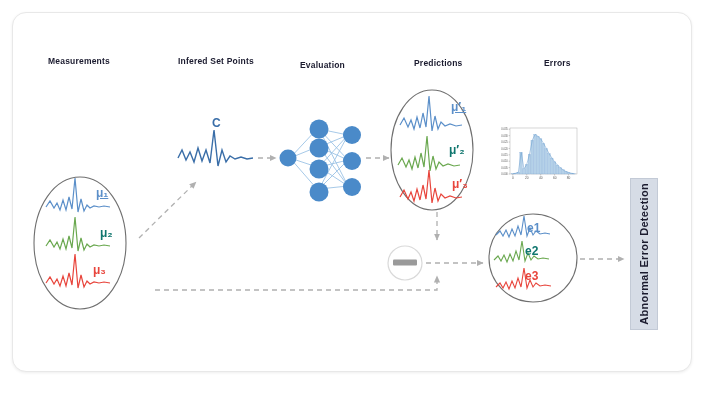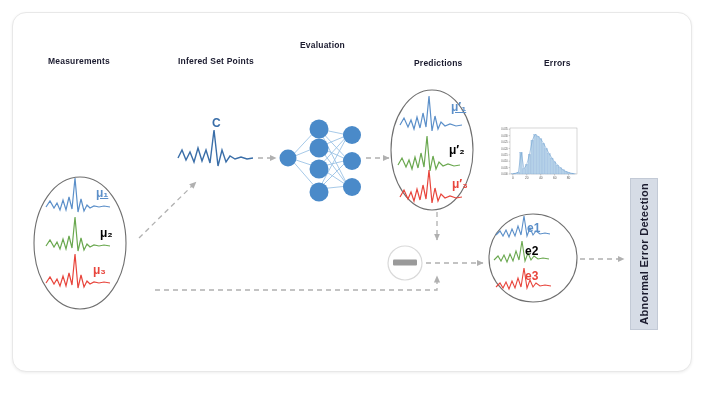--- a/index.html
+++ b/index.html
@@ -3,41 +3,41 @@
 <meta charset="utf-8">
 <style>
   html,body{margin:0;padding:0;background:#ffffff;}
   body{width:703px;height:395px;overflow:hidden;font-family:"Liberation Sans",sans-serif;}
   #stage{position:relative;width:703px;height:395px;background:#ffffff;}
   #card{position:absolute;left:12px;top:12px;width:678px;height:358px;background:#ffffff;
         border:1px solid #e8e8e8;border-radius:14px;box-shadow:0 1px 3px rgba(0,0,0,0.07);}
   .lbl{position:absolute;font-size:8.5px;font-weight:bold;color:#1b1b2f;letter-spacing:.2px;white-space:nowrap;}
   .sig-lbl{position:absolute;font-size:12px;font-weight:bold;white-space:nowrap;}
   .blue{color:#5b8fc9;}
-  .green{color:#000000;}
+  .green{color:#0f766e;}
   .red{color:#e8453c;}
   .c-lbl{position:absolute;font-size:12px;font-weight:bold;color:#3a6ea8;}
   svg{position:absolute;left:0;top:0;overflow:visible;}
   #aed{position:absolute;left:630px;top:178px;width:26px;height:150px;background:#d6dce6;
        border:1px solid #c3cad6;display:flex;align-items:center;justify-content:center;}
   #aed span{writing-mode:vertical-rl;transform:rotate(180deg);font-size:11px;font-weight:bold;
             color:#1b1b2f;white-space:nowrap;letter-spacing:.3px;}
   #hist{position:absolute;left:492px;top:124px;width:88px;height:62px;background:#ffffff;}
   .tiny{font-size:2.6px;fill:#555;font-family:"Liberation Sans",sans-serif;}
   .tinyx{font-size:3.2px;fill:#555;font-family:"Liberation Sans",sans-serif;}
 </style>
 </head>
 <body>
 
 <div id="stage">
   <div id="card"></div>
 
   <div class="lbl" style="left:48px;top:56px;">Measurements</div>
   <div class="lbl" style="left:178px;top:56px;">Infered Set Points</div>
-  <div class="lbl" style="left:300px;top:40px;">Evaluation</div>
+  <div class="lbl" style="left:300px;top:60px;">Evaluation</div>
   <div class="lbl" style="left:414px;top:58px;text-align:right;">Predictions</div>
   <div class="lbl" style="left:516px;top:58px;padding-left:28px;">Errors</div>
 
   <svg width="703" height="395">
     <defs>
       <marker id="ah" markerWidth="6" markerHeight="6" refX="5" refY="3" orient="auto">
         <path d="M0,0.6 L5.4,3 L0,5.4 z" fill="#b0b0b0"></path>
       </marker>
       <marker id="ahb" markerWidth="6" markerHeight="6" refX="5" refY="3" orient="auto">
         <path d="M0,0.6 L5.4,3 L0,5.4 z" fill="#7fa9d6"></path>

